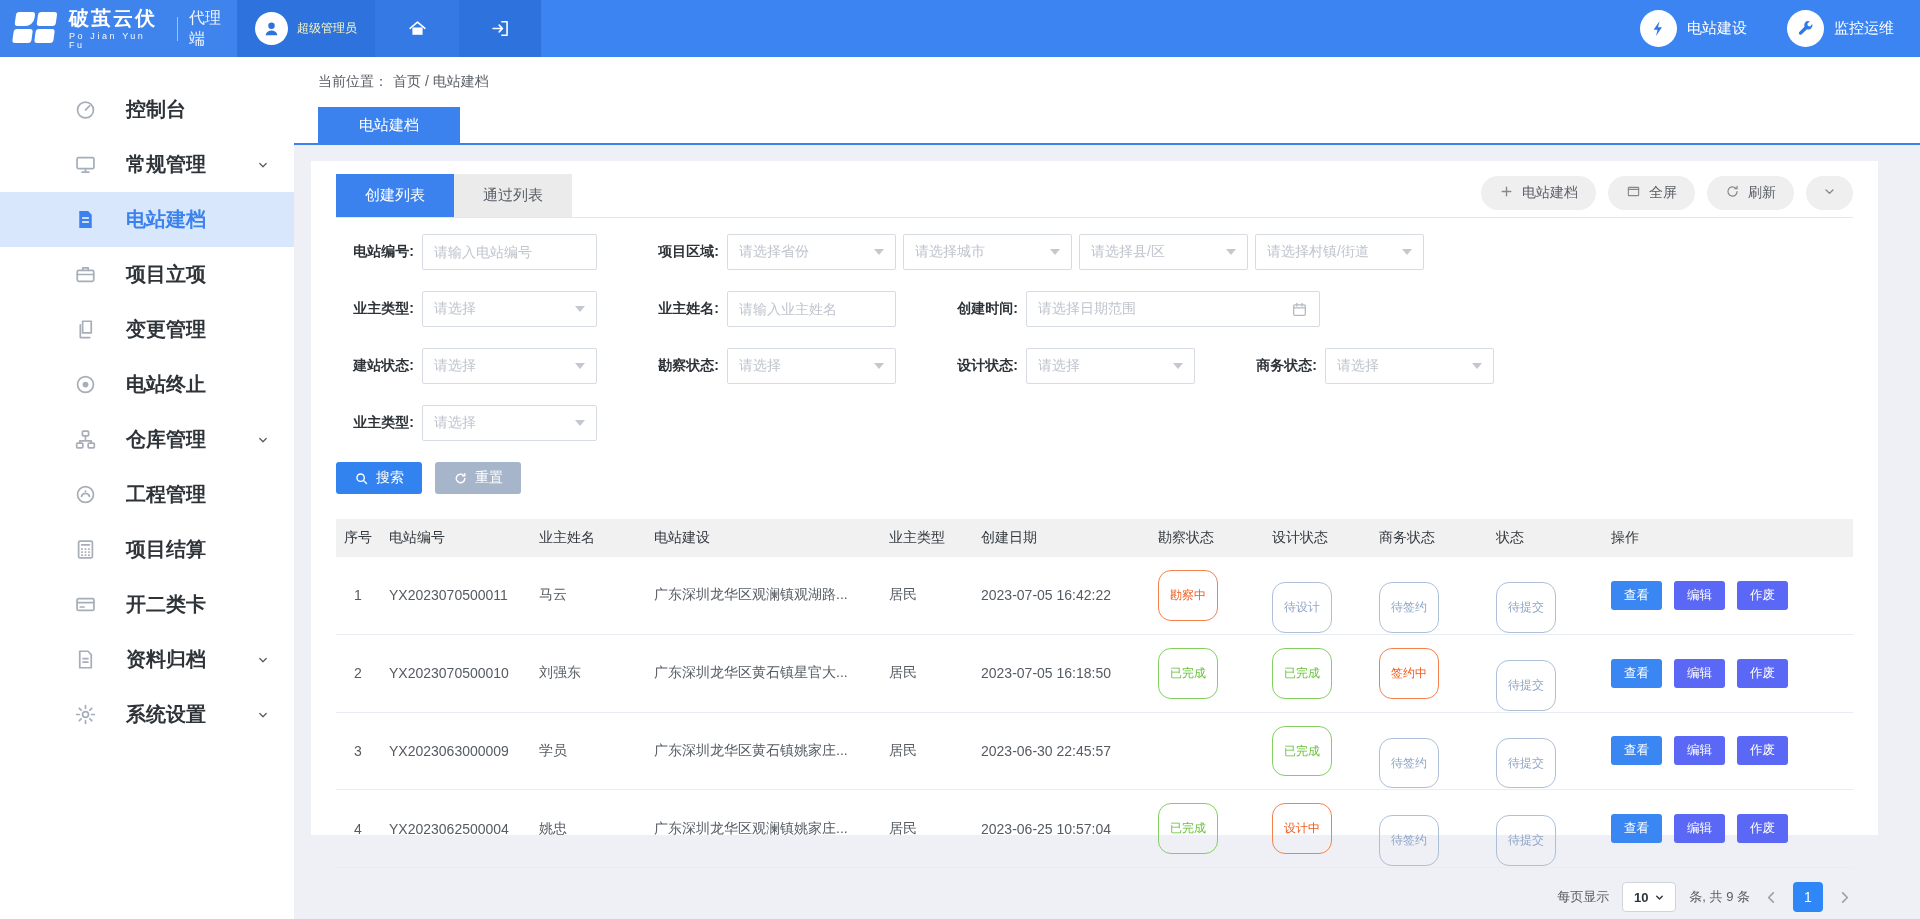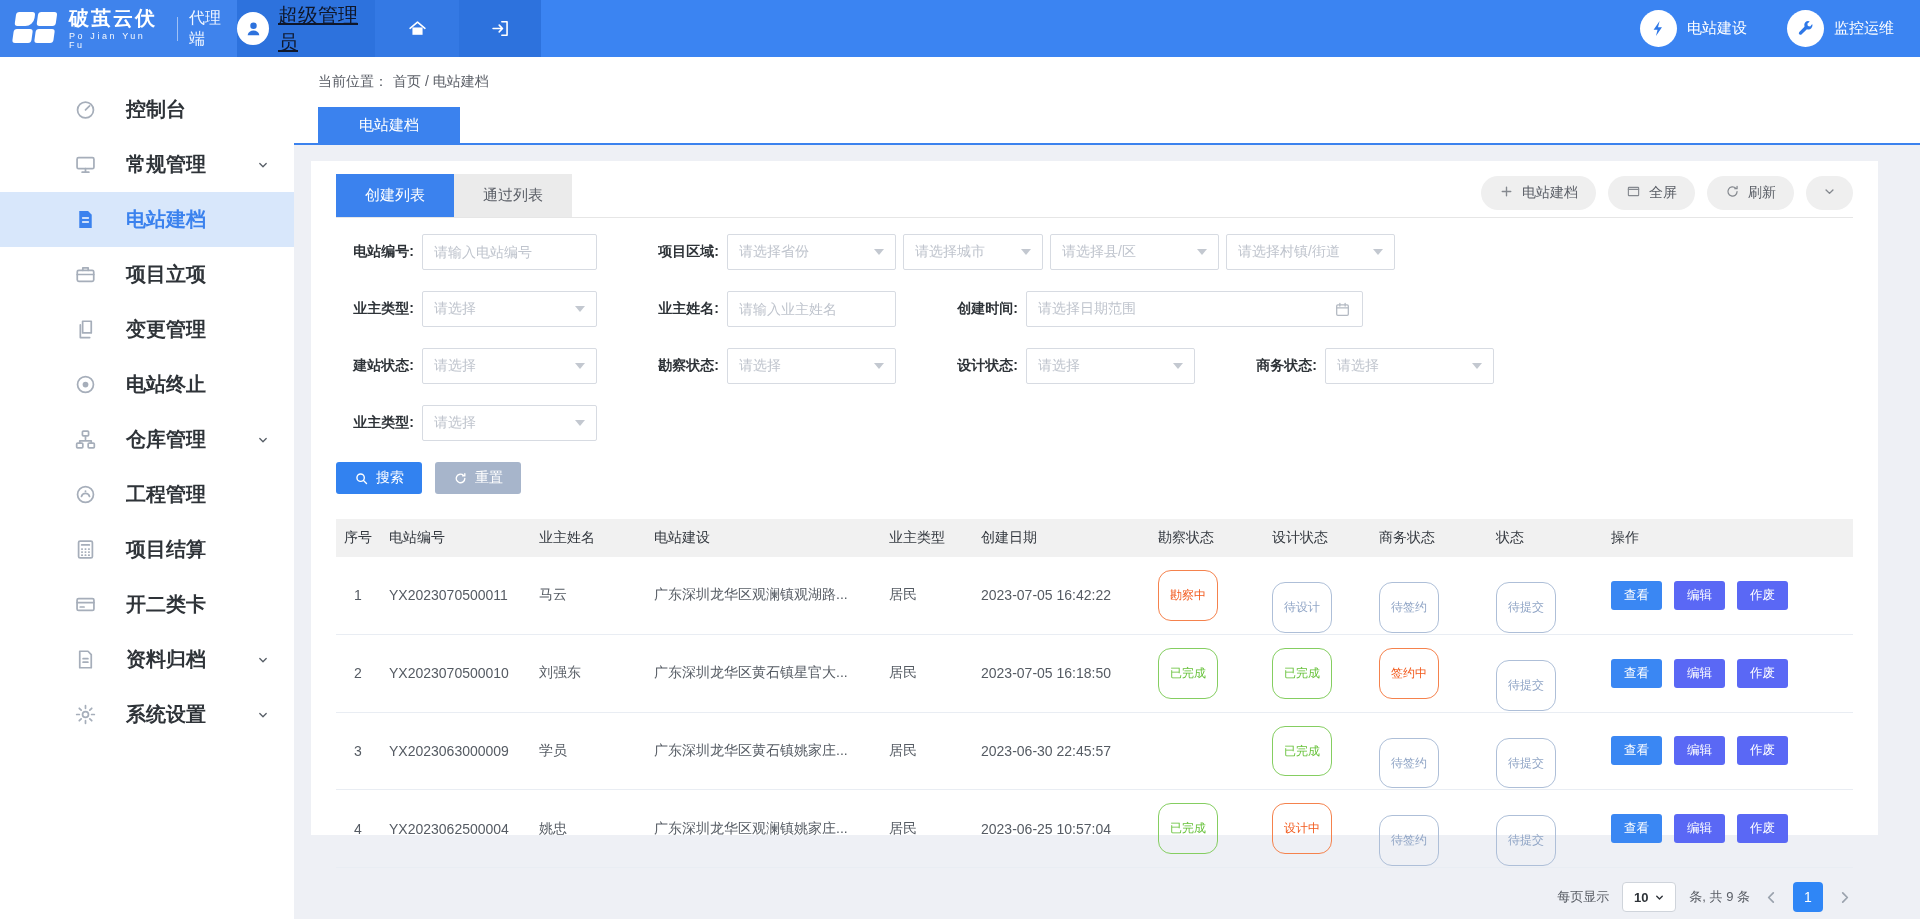--- a/index.html
+++ b/index.html
@@ -19,21 +19,21 @@
   .logo-mark span { background:#fff; border-radius:3px; }
   .logo-mark span:first-child { border-radius:3px 3px 8px 3px; }
   .logo-text { margin-left:9px; color:#fff; line-height:1; }
   .logo-title { font-size:20px; font-weight:bold; letter-spacing:2px; }
   .logo-sub { font-size:9px; letter-spacing:2.6px; margin-top:4px; opacity:.95; }
   .logo-tag { margin-left:11px; padding-left:11px; border-left:1px solid rgba(255,255,255,.5); color:#f0f6ff; font-size:16px; height:24px; display:flex; align-items:center; }
   .seg { height:100%; display:flex; align-items:center; justify-content:center; cursor:pointer; }
   .seg-user { width:138px; background:#2d72dd; gap:9px; }
   .avatar { width:33px; height:33px; border-radius:50%; background:#fff; color:#2d72dd; display:flex; align-items:center; justify-content:center; }
   .avatar svg { width:21px; height:21px; }
-  .user-name { color:#0f172a; font-size:20px;text-decoration:underline; }
+  .user-name { color:#fef9c3; font-size:12px; }
   .seg-home { width:84px; background:#3479e4; color:#fff; }
   .seg-logout { width:82px; background:#2d72dd; color:#fff; }
   .seg-home svg, .seg-logout svg { width:21px; height:21px; }
   .header-spacer { flex:1; }
   .quick { display:flex; align-items:center; gap:10px; color:#fff; font-size:15px; cursor:pointer; margin-right:40px; }
   .quick:last-child { margin-right:26px; }
   .quick-circle { width:37px; height:37px; border-radius:50%; background:#fff; color:#2e78e8; display:flex; align-items:center; justify-content:center; }
   .quick-circle svg { width:19px; height:19px; }
 
   
@@ -346,21 +346,21 @@
   <div class="field" style="width: 175px;">
     <input type="text" placeholder="请输入电站编号" style="">
   </div>
             </div>
             <div class="fgroup">
     <span class="f-label">项目区域:</span>
   <div class="field" style="width: 169px;">
     <span class="ph">请选择省份</span>
     <span class="tri"></span>
   </div>
-              <div class="field" style="width: 140px;">
+              <div class="field" style="width: 169px;">
     <span class="ph">请选择城市</span>
     <span class="tri"></span>
   </div>
               <div class="field" style="width: 169px;">
     <span class="ph">请选择县/区</span>
     <span class="tri"></span>
   </div>
               <div class="field" style="width: 169px;">
     <span class="ph">请选择村镇/街道</span>
     <span class="tri"></span>
@@ -376,21 +376,21 @@
   </div>
             </div>
             <div class="fgroup">
     <span class="f-label">业主姓名:</span>
   <div class="field" style="width: 169px;">
     <input type="text" placeholder="请输入业主姓名" style="">
   </div>
             </div>
             <div class="fgroup">
     <span class="f-label">创建时间:</span>
-  <div class="field" style="width: 337px;">
+  <div class="field" style="width: 294px;">
     <span class="ph">请选择日期范围</span>
     <span class="cal" data-icon="calendar-icon">
                   <svg viewBox="0 0 24 24" fill="none" stroke="currentColor" stroke-width="1.8" stroke-linecap="round" stroke-linejoin="round">
                     <rect x="3.8" y="5.4" width="16.4" height="15" rx="1.6"></rect>
                     <path d="M3.8 9.8h16.4M8.3 3.2v4M15.7 3.2v4"></path>
                   </svg>
                 </span>
   </div>
             </div>
           </div>

